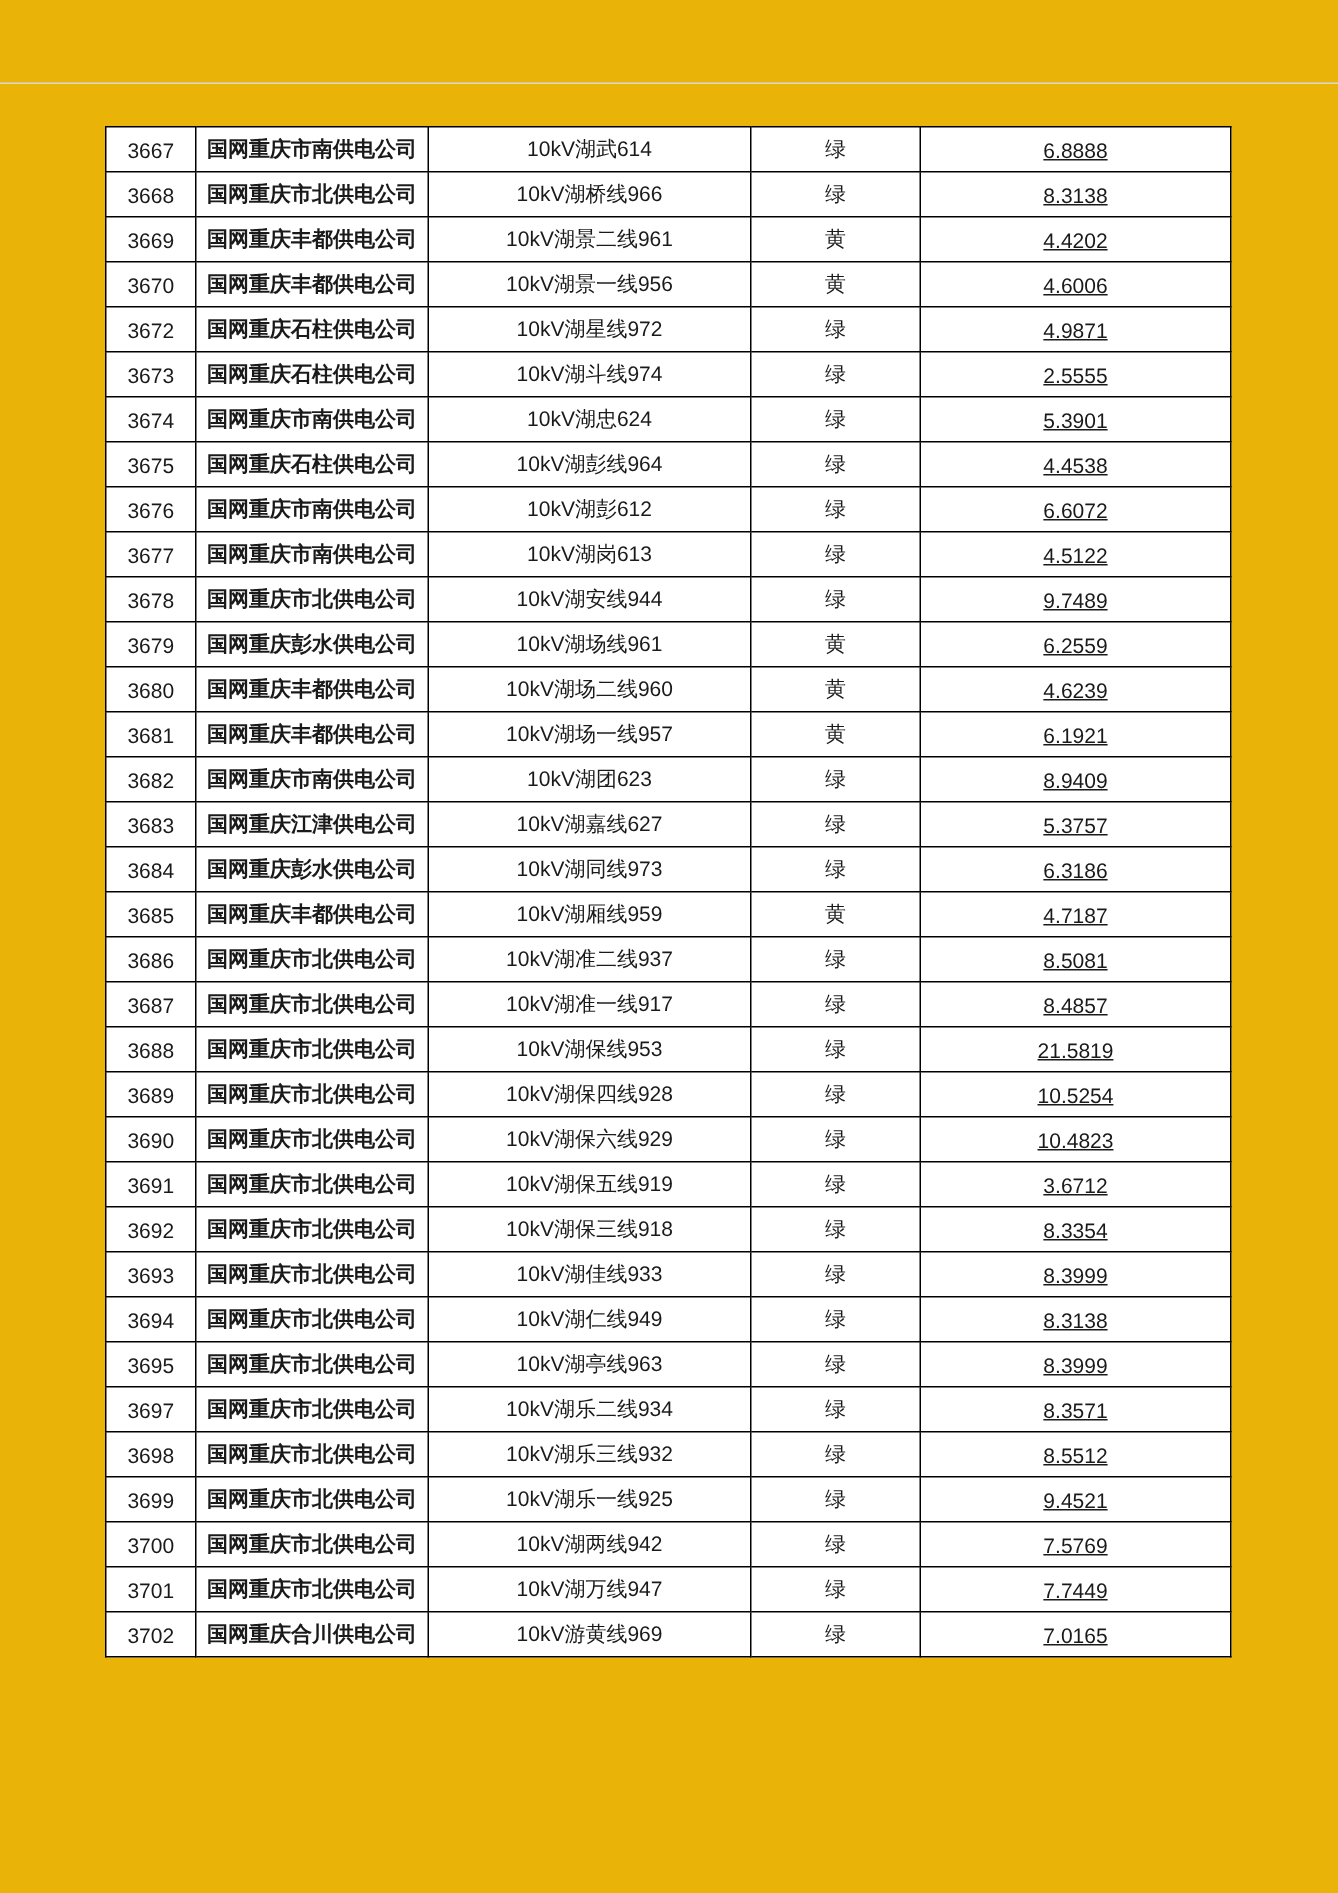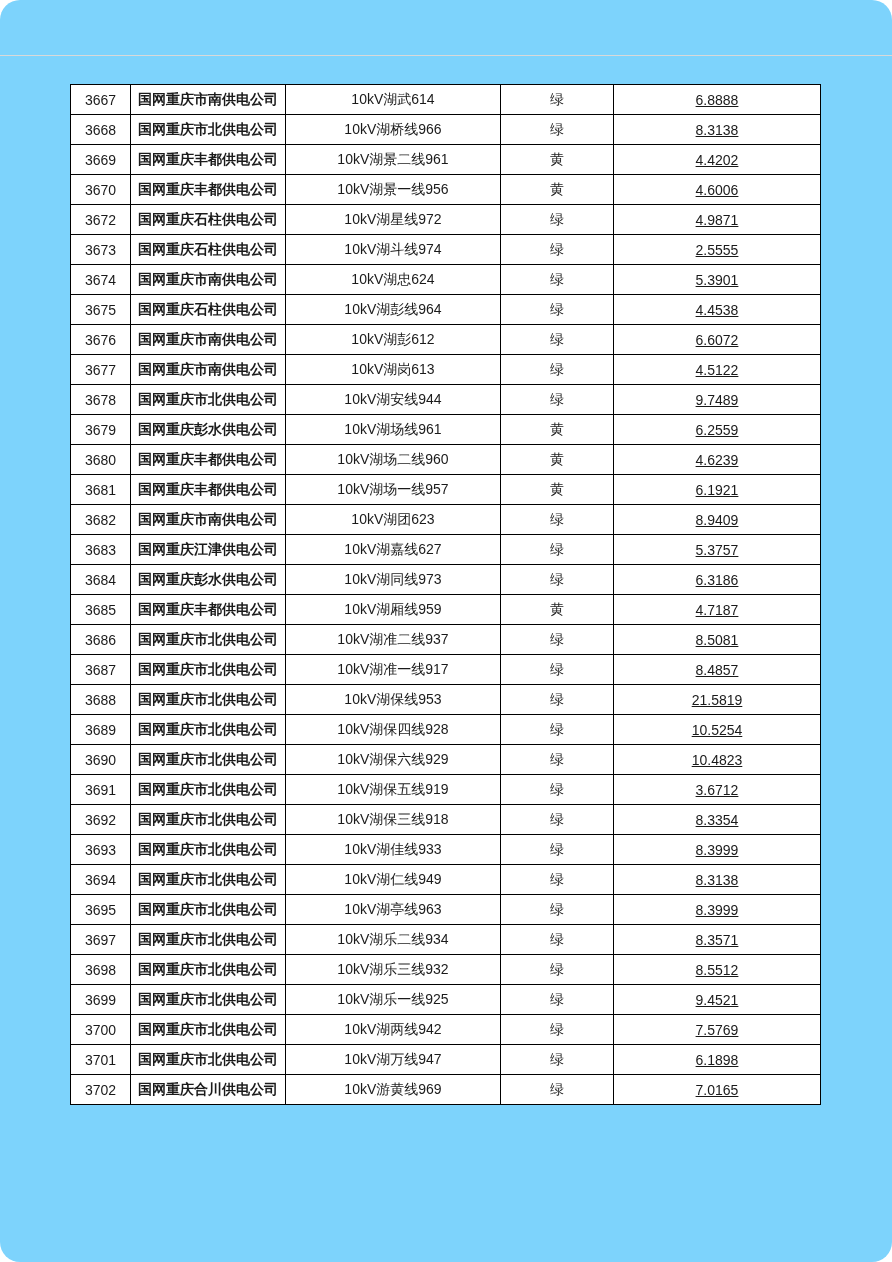--- a/index.html
+++ b/index.html
@@ -5,23 +5,22 @@
   html, body {
     margin: 0;
     padding: 0;
     background: #ffffff;
     font-family: "Liberation Sans", "DejaVu Sans", sans-serif;
   }
   .viewport {
     position: relative;
     width: 892px;
     height: 1262px;
-    background: #7dd3fc;
+    background: #eab308;
     overflow: hidden;
-    border-radius: 20px;
   }
   .page-separator {
     position: absolute;
     top: 55px;
     left: 0;
     width: 100%;
     height: 1px;
     background: #d9d9d9;
   }
   table.data-table {
@@ -279,21 +278,21 @@
           <td class="col1">国网重庆市北供电公司</td>
           <td class="col2">10kV湖两线942</td>
           <td class="col3">绿</td>
           <td class="col4">7.5769</td>
         </tr>
         <tr>
           <td class="col0">3701</td>
           <td class="col1">国网重庆市北供电公司</td>
           <td class="col2">10kV湖万线947</td>
           <td class="col3">绿</td>
-          <td class="col4">6.1898</td>
+          <td class="col4">7.7449</td>
         </tr>
         <tr>
           <td class="col0">3702</td>
           <td class="col1">国网重庆合川供电公司</td>
           <td class="col2">10kV游黄线969</td>
           <td class="col3">绿</td>
           <td class="col4">7.0165</td>
         </tr>
       </tbody>
   </table>

